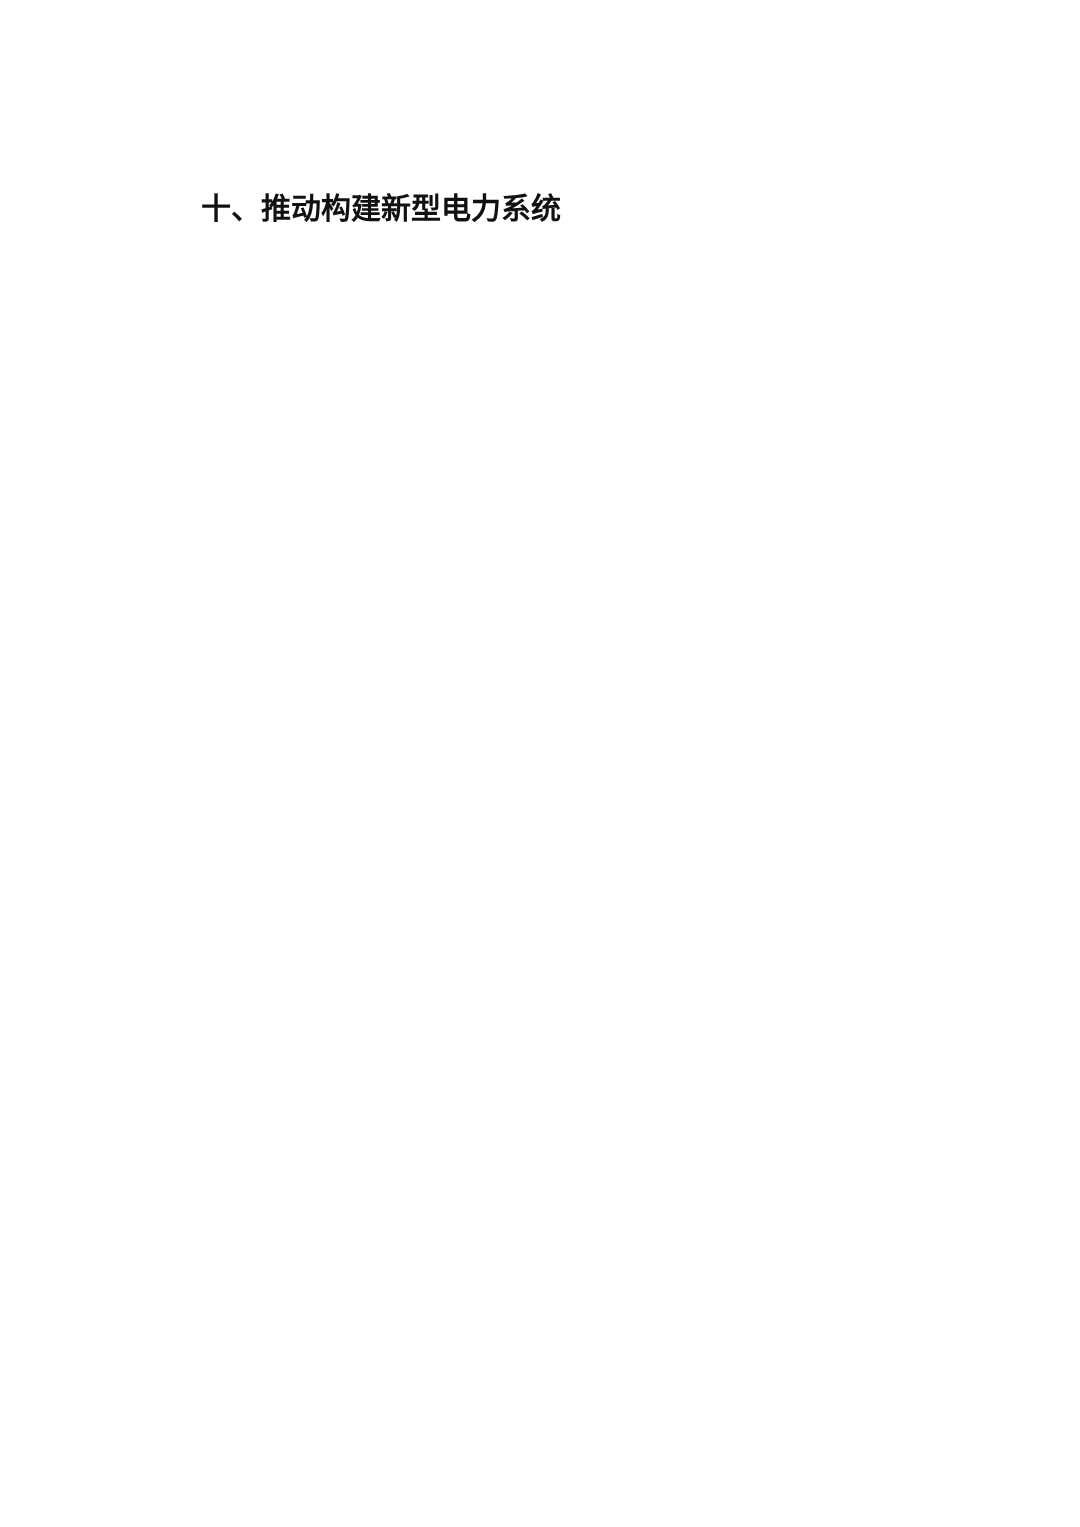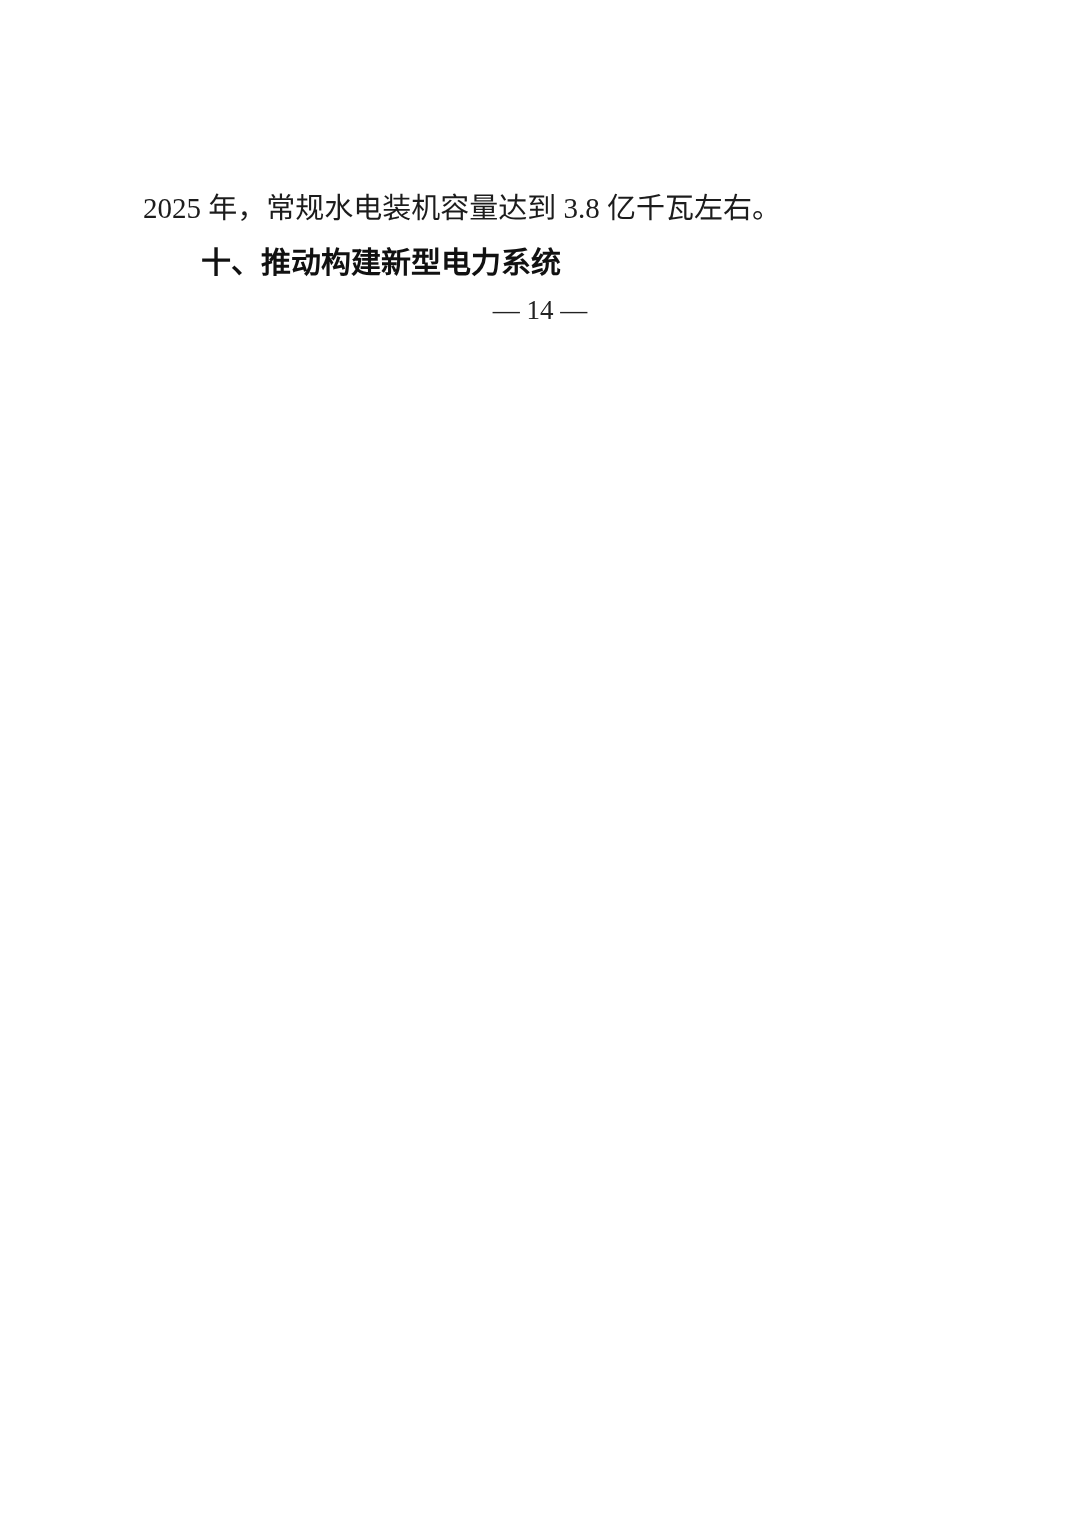--- a/index.html
+++ b/index.html
@@ -54,25 +54,21 @@
     color: #222222;
     text-align: center;
   }
 </style>
 </head>
 <body>
 
 <div class="page">
   <div class="content">
 
-    <p class="body-para">
-      <span>2025 年，常规水电装机容量达到 3.8 亿千瓦左右。</span>
-    </p>
 
 
 
     <h2 class="section-heading">十、推动构建新型电力系统</h2>
 
 
-    <p class="page-footer">— 14 —</p>
 
   </div>
 </div>
 
 </body></html>

